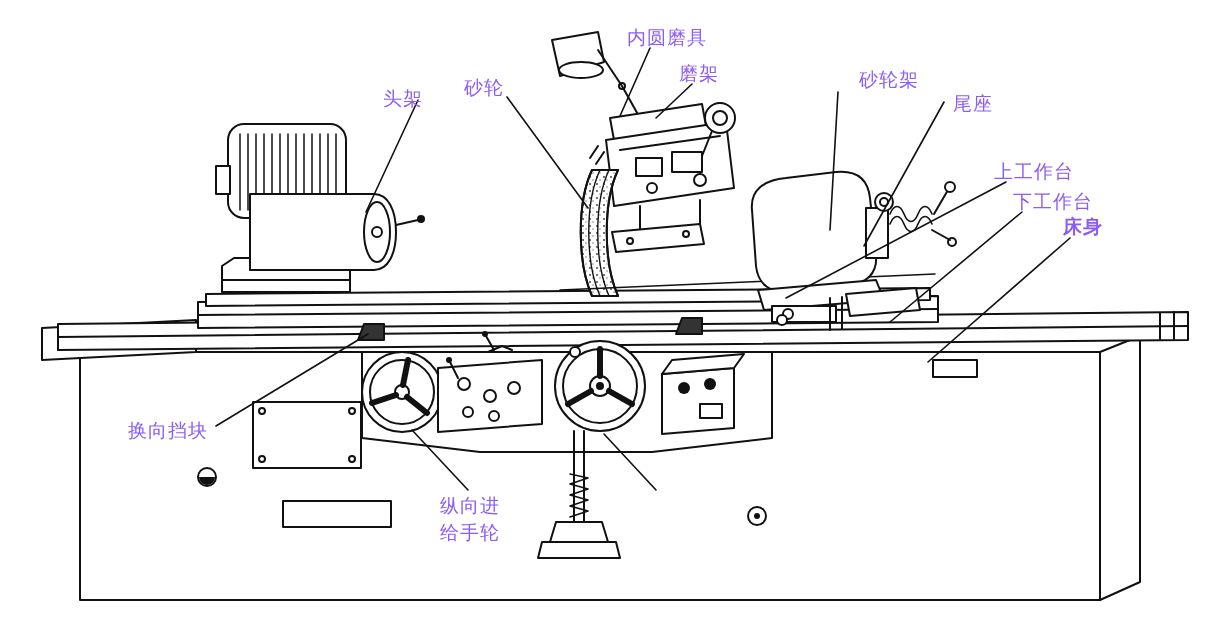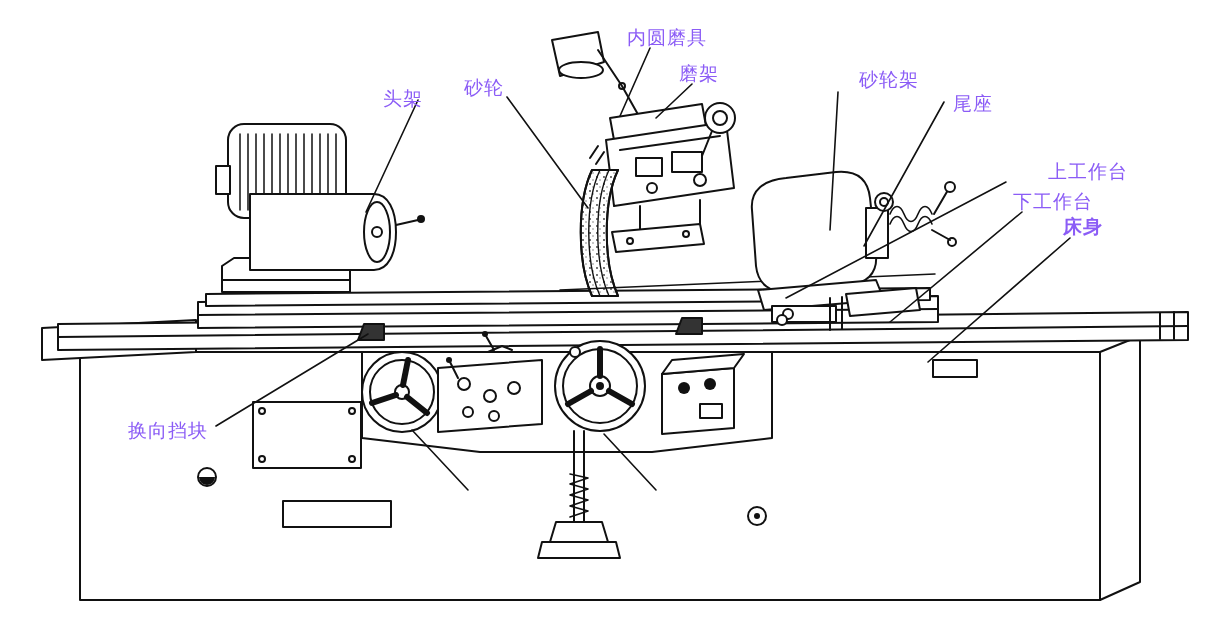--- a/index.html
+++ b/index.html
@@ -200,18 +200,19 @@
       <line x1="656" y1="490" x2="604" y2="434"></line>
     </g>
   </svg>
 
   <div class="lbl" style="left:383px;top:85px;">头架</div>
   <div class="lbl" style="left:464px;top:74px;">砂轮</div>
   <div class="lbl" style="left:627px;top:24px;">内圆磨具</div>
   <div class="lbl" style="left:679px;top:60px;">磨架</div>
   <div class="lbl" style="left:811px;top:66px;margin-left:48px;">砂轮架</div>
   <div class="lbl" style="left:929px;top:90px;margin-left:24px;">尾座</div>
-  <div class="lbl" style="left:1048px;top:158px;text-align:right;">上工作台</div>
+  <div class="lbl" style="left:994px;top:158px;text-align:right;">上工作台</div>
   <div class="lbl" style="left:1013px;top:188px;">下工作台</div>
   <div class="lbl" style="left:1063px;top:213px;font-weight:bold;">床身</div>
   <div class="lbl" style="left:128px;top:417px;">换向挡块</div>
+  <div class="lbl wrap" style="left:440px;top:492px;">纵向进给手轮</div>
 
 </div>
 
 </body></html>

